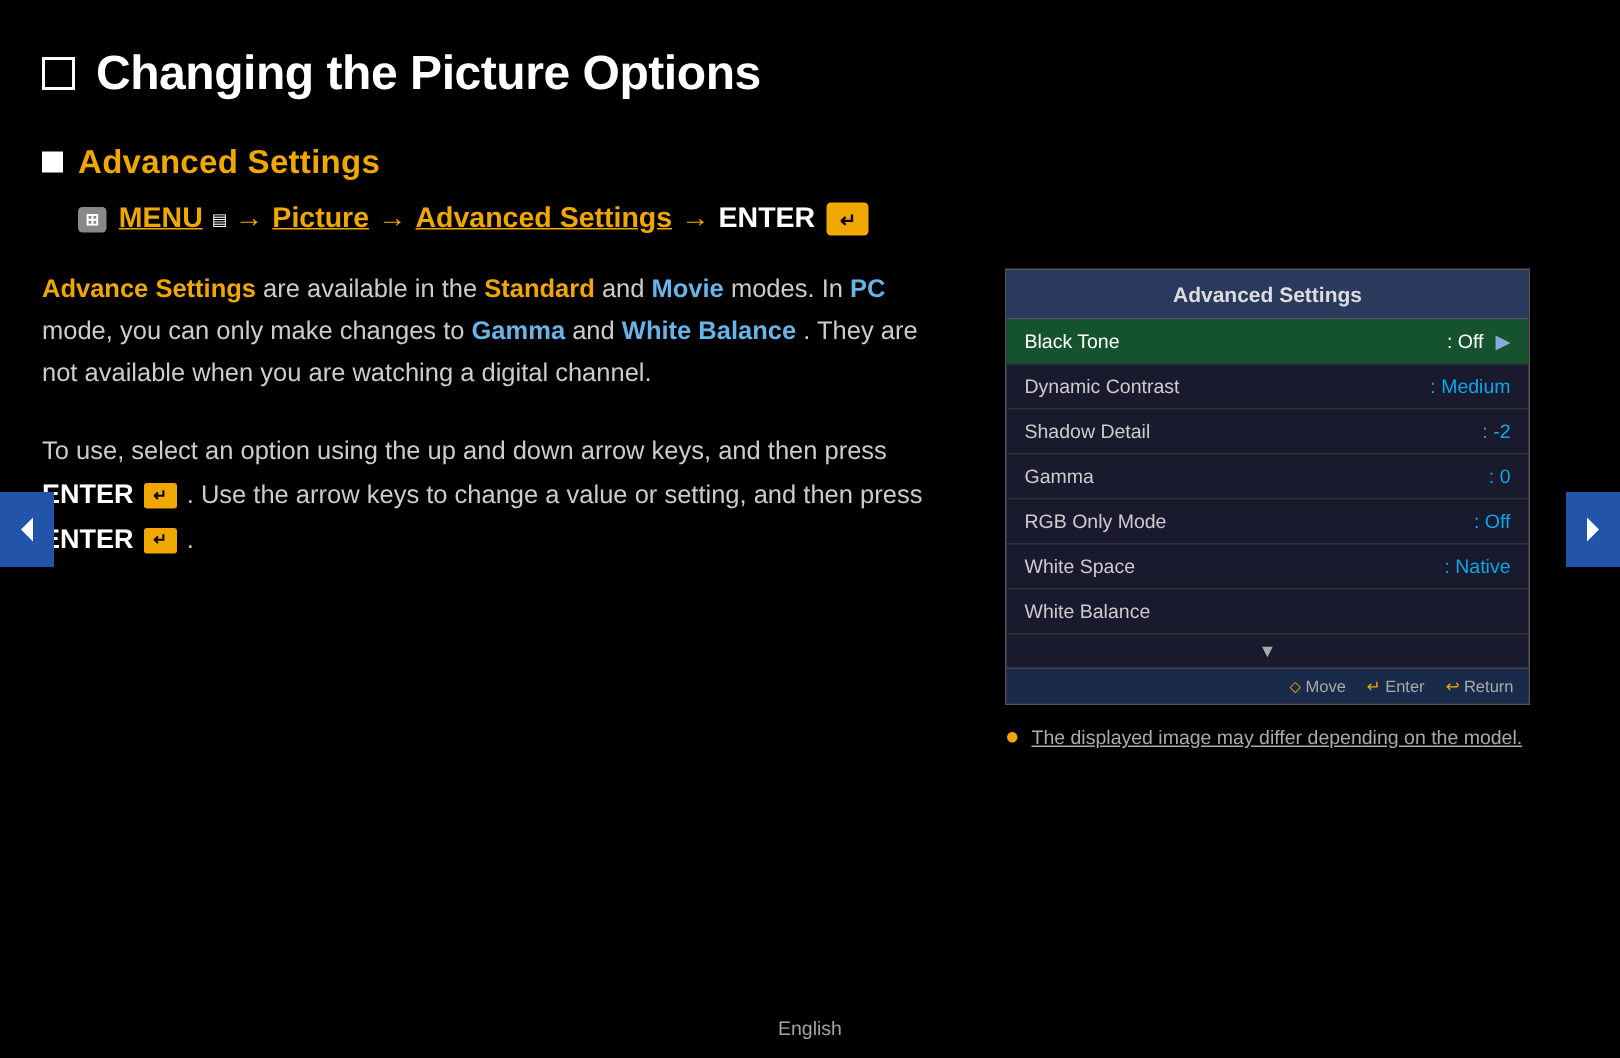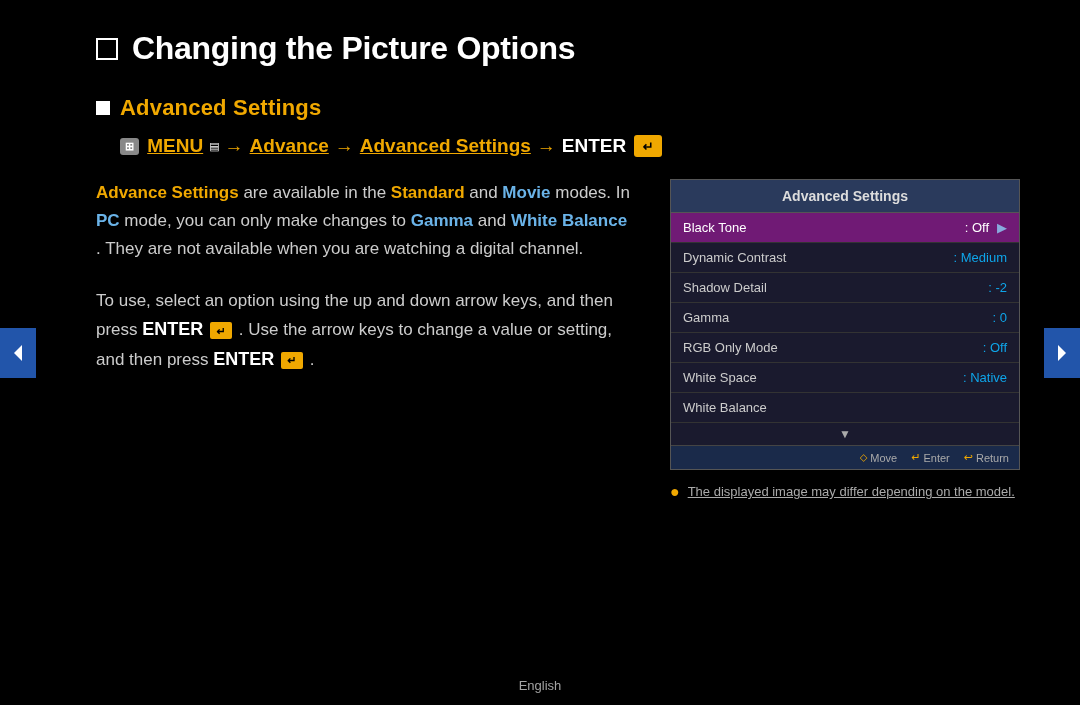--- a/index.html
+++ b/index.html
@@ -11,21 +11,21 @@
       color: #fff;
       font-family: 'Arial', sans-serif;
       overflow: hidden;
       position: relative;
     }
 
     .page-container {
       width: 1080px;
       height: 705px;
       position: relative;
-      padding: 30px 60px 20px 96px;
+      padding: 30px 60px 20px 28px;
     }
 
     
     .page-title {
       display: flex;
       align-items: center;
       gap: 14px;
       margin-bottom: 28px;
     }
 
@@ -179,21 +179,21 @@
     .settings-item {
       display: flex;
       align-items: center;
       justify-content: space-between;
       padding: 7px 12px;
       border-bottom: 1px solid #333;
       font-size: 13px;
     }
 
     .settings-item.active {
-      background: #701a75;
+      background: #14532d;
       color: #fff;
       align-items: flex-end;
     }
 
     .settings-item:not(.active) {
       color: #ccc;
     }
 
     .settings-item-name {
       flex: 1;
@@ -346,21 +346,21 @@
     <span class="section-title-text">Advanced Settings</span>
   </div>
 
   <div class="menu-path">
     <span class="menu-m-icon">
       <span>⊞</span>
     </span>
     <span class="menu-path-item">MENU</span>
     <span class="menu-lines">▤</span>
     <span class="menu-path-arrow">→</span>
-    <span class="menu-path-item">Advance</span>
+    <span class="menu-path-item">Picture</span>
     <span class="menu-path-arrow">→</span>
     <span class="menu-path-item">Advanced Settings</span>
     <span class="menu-path-arrow">→</span>
     <span class="menu-path-enter">ENTER</span>
     <span class="enter-icon">↵</span>
   </div>
 
   <div class="content-area">
 
     <div class="left-column">

